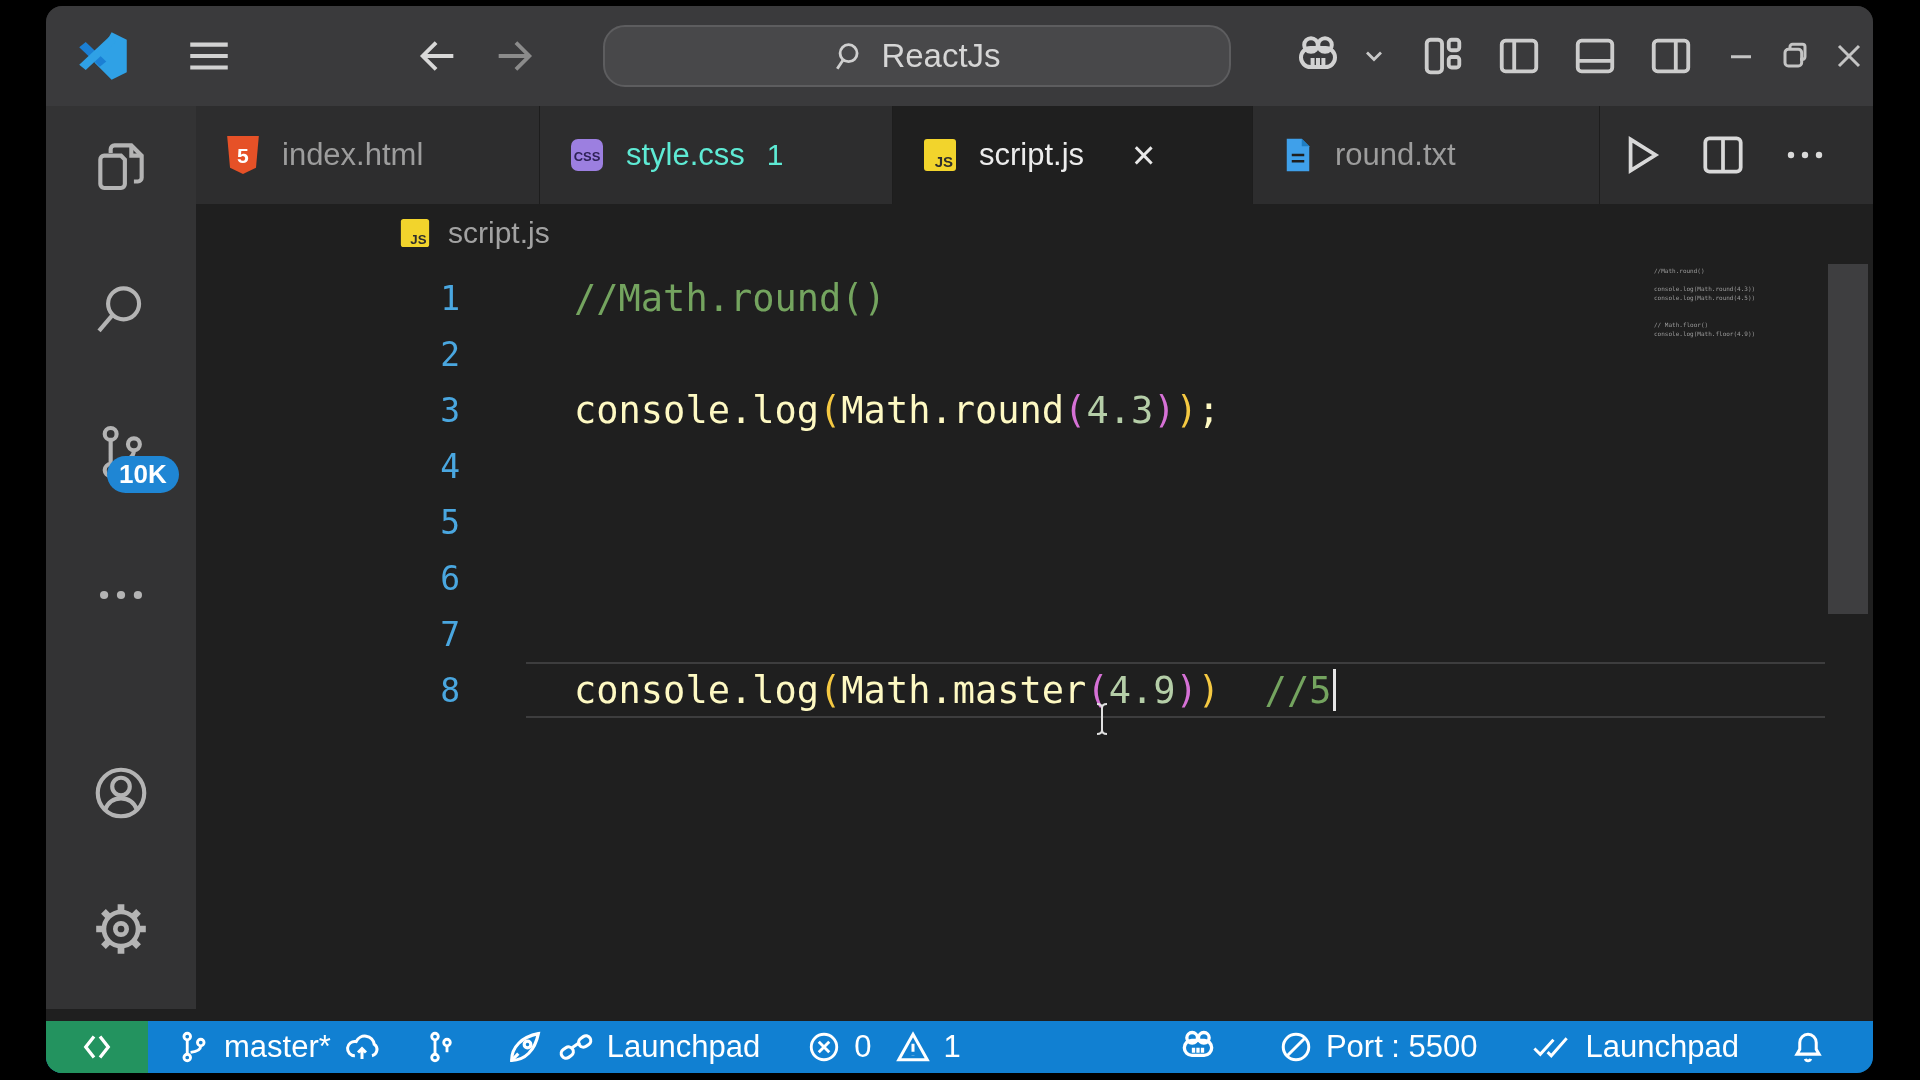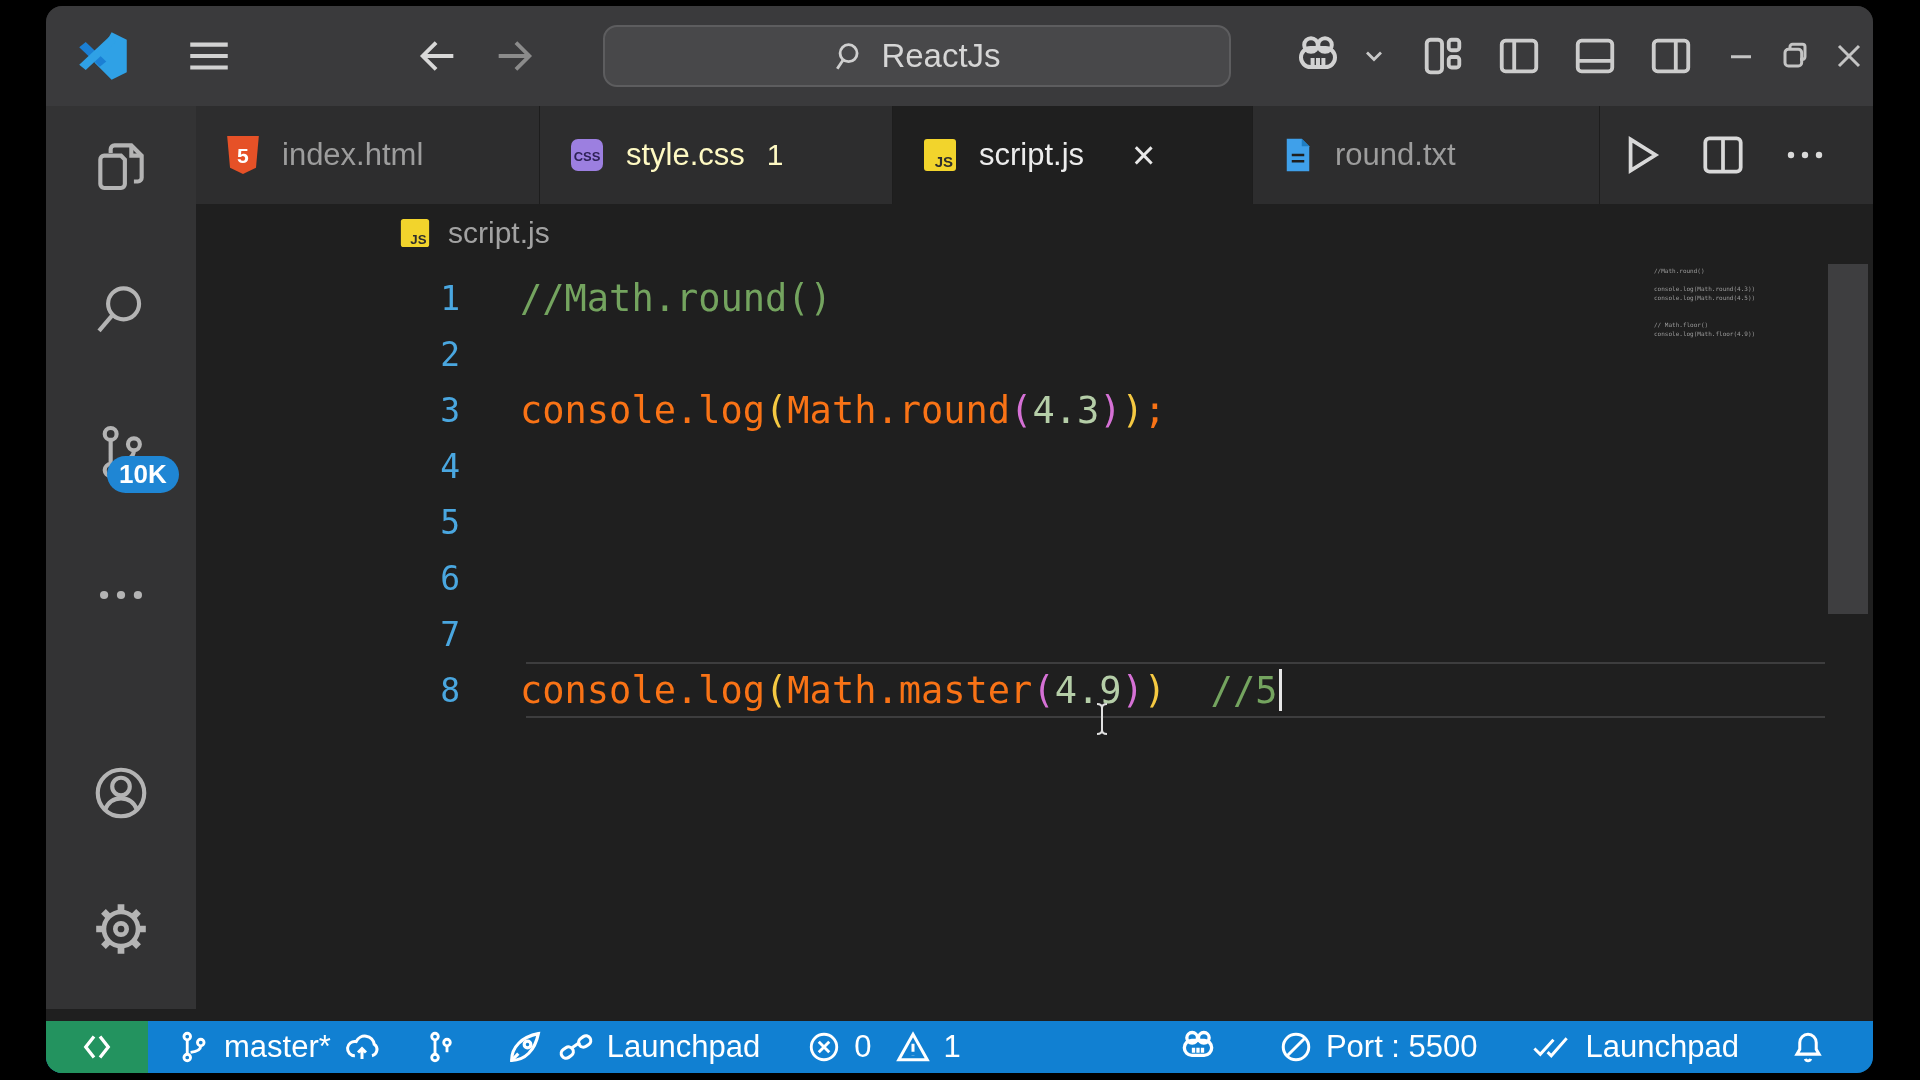--- a/index.html
+++ b/index.html
@@ -10,21 +10,21 @@
             display:flex; flex-direction:column; }
 
   
   .titlebar { height:100px; background:#3a3a3c; flex:none; display:flex; align-items:center; }
   .tb-icon { flex:none; display:flex; align-items:center; justify-content:center; }
   .logo { width:54px; height:54px; margin-left:30px; }
   .hamburger { width:52px; height:52px; margin-left:53px; }
   .nav-back { width:52px; height:52px; margin-left:177px; }
   .nav-fwd  { width:52px; height:52px; margin-left:24px; }
   .searchbox { margin-left:63px; width:662px; height:62px; background:#48484a;
-               border:2px solid #5d5d5f; border-radius:14px; display:flex;
+               border:2px solid #5d5d5f; border-radius:22px; display:flex;
                align-items:center; justify-content:center; gap:14px;
                color:#d6d6d6; font-size:33px; }
   .copilot-tb { width:58px; height:52px; margin-left:58px; }
   .chev { width:30px; height:30px; margin-left:12px; }
   .layout-group { display:flex; gap:20px; margin-left:26px; }
   .layout-group .tb-icon { width:56px; height:56px; }
   .win-controls { display:flex; gap:6px; margin-left:18px; }
   .win-controls .tb-icon { width:48px; height:48px; }
 
   
@@ -40,37 +40,37 @@
                font-size:26px; font-weight:bold; border-radius:24px; padding:3px 12px; }
 
   .editor-col { flex:1; display:flex; flex-direction:column; min-width:0; }
 
   
   .tabbar { height:98px; background:#2d2d2e; flex:none; display:flex; align-items:stretch; }
   .tab { display:flex; align-items:center; gap:22px; padding:0 30px; font-size:31px;
          color:#9d9d9d; border-right:1px solid #1d1d1d; flex:none; }
   .tab.active { background:#1f1f1f; color:#ececec; }
   .tab .tab-badge { font-size:30px; }
-  .tab.warn, .tab.warn .tab-badge { color:#fef9c3; }
+  .tab.warn, .tab.warn .tab-badge { color:#5eead4; }
   .tab-close { color:#e8e8e8; font-size:40px; margin-left:26px; line-height:1; }
   .tab-actions { margin-left:auto; display:flex; align-items:center; gap:26px; padding-right:40px; }
   .tab-actions .tb-icon { width:56px; height:56px; }
 
   
   .editor { flex:1; position:relative; background:#1f1f1f; overflow:hidden; }
   .breadcrumb { height:58px; display:flex; align-items:center; gap:18px;
                 padding-left:204px; color:#a2a2a2; font-size:30px; }
   .code-rows { margin-top:8px; font-family:"DejaVu Sans Mono", monospace; }
   .code-row { height:56px; display:flex; align-items:center; position:relative; }
   .code-row .ln { width:264px; flex:none; text-align:right; color:#4aa7e0; font-size:33px; }
-  .code-row .line-text { margin-left:60px; font-size:37px; white-space:pre; color:#e4e4e4; }
+  .code-row .line-text { margin-left:114px; font-size:37px; white-space:pre; color:#e4e4e4; }
   .code-row.active::before { content:""; position:absolute; left:330px; right:48px; top:0;
         bottom:0; border-top:2px solid #3d3d3e; border-bottom:2px solid #3d3d3e; }
   .tok-cmt { color:#74a45f; }
-  .tok-pln { color:#f97316; }
+  .tok-pln { color:#fef9c3; }
   .tok-num { color:#b5cea8; }
   .tok-br1 { color:#f5c942; }
   .tok-br2 { color:#d671d6; }
   .cursor { display:inline-block; width:3px; height:42px; background:#e6e6e6;
             vertical-align:-8px; margin-left:2px; }
 
   .minimap { position:absolute; left:1458px; top:62px; width:100px; height:110px;
              overflow:hidden; font-family:"DejaVu Sans Mono", monospace;
              font-size:6px; line-height:9px; color:#9a9a9a; white-space:pre; }
   .scrollbar { position:absolute; right:5px; top:60px; width:40px; height:350px;

